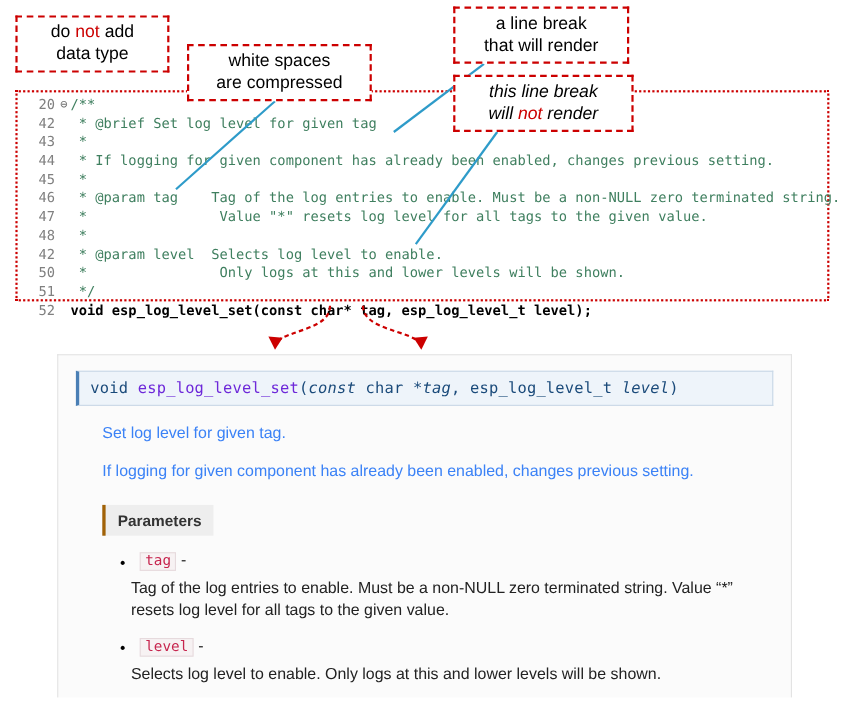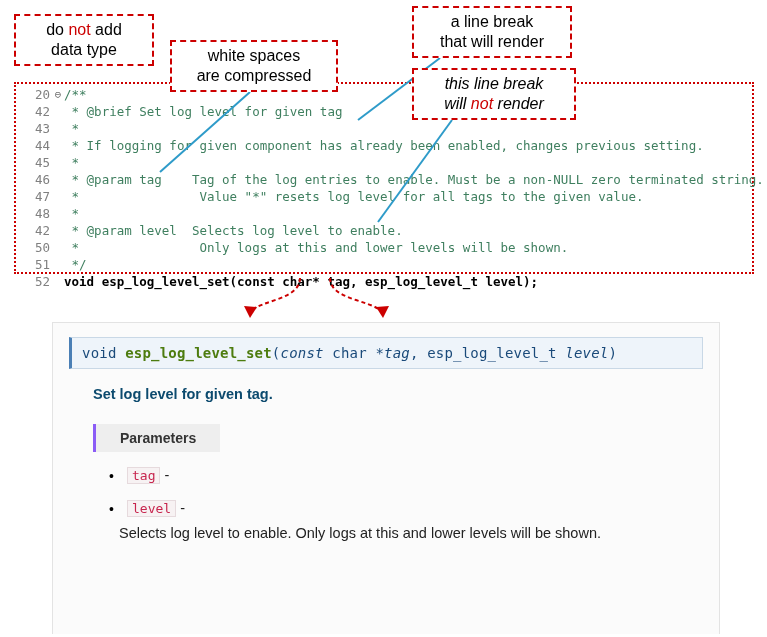--- a/index.html
+++ b/index.html
@@ -116,35 +116,34 @@
     margin: 14px 16px 0 16px;
     background: #eef4fa;
     border: 1px solid #c9d8e6;
     border-left: 3px solid #4a7fb5;
     padding: 7px 10px;
     font-family: "DejaVu Sans Mono", monospace;
     font-size: 14px;
     color: #1a4a7a;
     letter-spacing: 0.2px;
   }
-  #doc-signature .fn { font-weight: bold; color: #4d7c0f; }
+  #doc-signature .fn { font-weight: normal; color: #6d28d9; }
   #doc-signature .it { font-style: italic; text-align: center; }
   .doc-para {
     margin: 16px 16px 0 40px;
     font-size: 14.5px;
-    color: #0c4a6e;
+    color: #3b82f6;
     line-height: 19px;
-    font-weight: bold;
   }
   #params-header {
     margin: 20px 16px 0 40px;
     display: inline-block;
     background: #eeeeee;
-    border-left: 3px solid #8b5cf6;
-    padding: 6px 24px;
+    border-left: 3px solid #a16207;
+    padding: 6px 11px;
     font-size: 14px;
     font-weight: bold;
     color: #333333;
   }
   .param-item {
     margin: 14px 16px 0 74px;
     position: relative;
     font-size: 14.5px;
     color: #222222;
     line-height: 19px;
@@ -281,28 +280,30 @@
     </div>
   </div>
 
   <div id="doc-panel">
 
     <div id="doc-signature">
       <span>void </span><span class="fn">esp_log_level_set</span><span>(</span><span class="it">const</span><span> char *</span><span class="it">tag</span><span>, </span><span>esp_log_level_t </span><span class="it">level</span><span>)</span>
     </div>
 
     <div class="doc-para">Set log level for given tag.</div>
+    <div class="doc-para">If logging for given component has already been enabled, changes previous setting.</div>
 
     <div id="params-header">Parameters</div>
 
     <div class="param-item">
       <span class="bullet">•</span>
       <span class="param-code">tag</span>
       <span>-</span>
     </div>
+    <div class="param-desc">Tag of the log entries to enable. Must be a non-NULL zero terminated string. Value “*” resets log level for all tags to the given value.</div>
 
     <div class="param-item">
       <span class="bullet">•</span>
       <span class="param-code">level</span>
       <span>-</span>
     </div>
     <div class="param-desc">Selects log level to enable. Only logs at this and lower levels will be shown.</div>
 
   </div>
 

